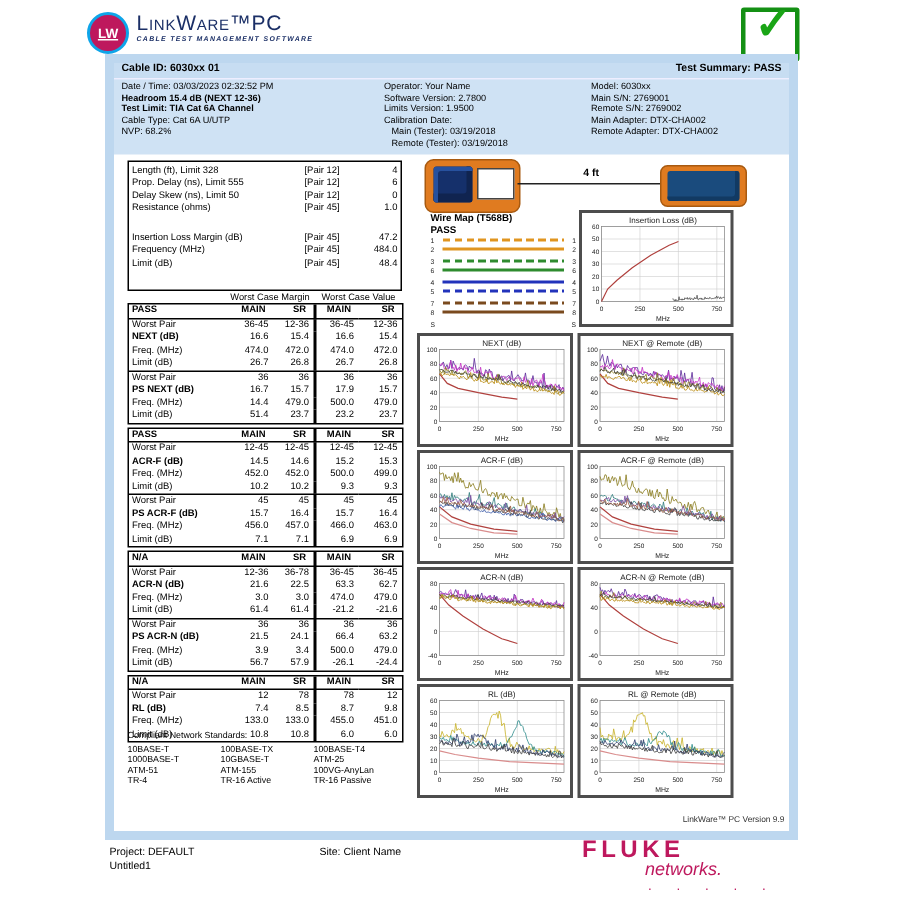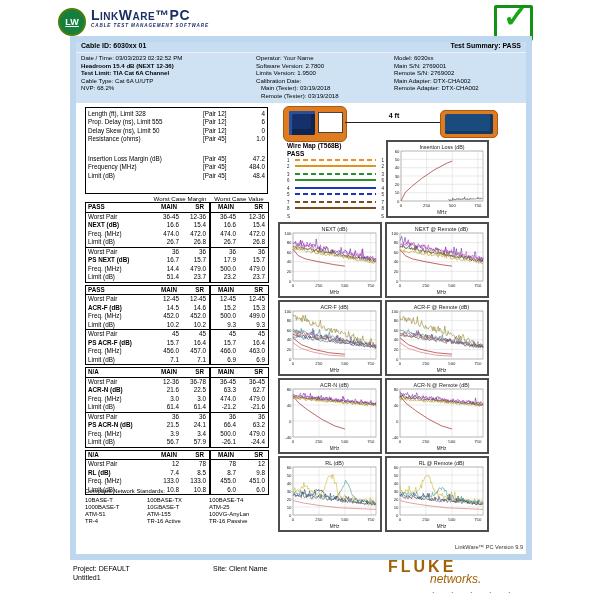--- a/index.html
+++ b/index.html
@@ -1,23 +1,23 @@
 <!DOCTYPE html>
 <html><head>
 <meta charset="utf-8">
 <style>
   html,body{margin:0;padding:0;background:#ffffff;}
   #canvas{position:relative;width:600px;height:600px;background:#ffffff;overflow:hidden;
           font-family:"Liberation Sans", sans-serif;color:#000;}
   
   #lw-logo{position:absolute;left:58px;top:8px;display:flex;align-items:flex-start;}
-  #lw-badge{width:24px;height:24px;border-radius:50%;background:#15803d;border:2px solid #4d7c0f;
+  #lw-badge{width:24px;height:24px;border-radius:50%;background:#be185d;border:2px solid #0ea5e9;
             color:#fff;font-size:9px;font-weight:bold;display:flex;align-items:center;justify-content:center;text-decoration:underline;}
   #lw-words{margin-left:5px;color:#1b2f66;}
-  #lw-name{font-size:14px;font-weight:bold;font-variant:small-caps;letter-spacing:.5px;line-height:15px;}
+  #lw-name{font-size:14px;font-weight:normal;font-variant:small-caps;letter-spacing:.5px;line-height:15px;}
   #lw-tagline{font-size:4.6px;font-weight:bold;letter-spacing:.9px;font-style:italic;}
   #check-box{position:absolute;left:494px;top:5px;width:33px;height:30px;background:#fff;
              border:3px solid #149014;border-radius:2px;text-align:center;}
   #check-box span{color:#1aa516;font-size:30px;font-weight:bold;line-height:26px;position:relative;top:-4px;left:2px;}
   
   #page{position:absolute;left:70px;top:36px;width:462px;height:524px;box-sizing:border-box;
         border:6px solid #bdd7ef;background:#fff;}
   #page-top{position:absolute;left:0;top:0;right:0;height:61px;background:#cfe2f4;}
   #hdr-bar{position:absolute;left:0;top:0;right:0;height:10px;background:#c7ddf2;border-bottom:1px solid #eef;
            font-size:7px;font-weight:bold;}
@@ -77,21 +77,21 @@
   .wire-row{display:flex;align-items:center;height:6px;}
   .wire-row.gap{margin-bottom:2px;}
   .wire-num{width:6px;font-size:4.5px;color:#222;}
   .wire-num.r{text-align:right;}
   .wire-line{flex:1;height:2px;margin:0 2px;}
   
   .chart{position:absolute;background:#fff;border:2px solid #4d4d4d;box-sizing:border-box;}
   
   #version{position:absolute;right:3px;top:502px;font-size:5.6px;color:#333;}
   .ftext{position:absolute;font-size:7px;}
-  #fluke{position:absolute;left:388px;top:560px;width:160px;color:#a16207;}
+  #fluke{position:absolute;left:388px;top:560px;width:160px;color:#be185d;}
   #fluke .fl1{font-size:16px;font-weight:bold;letter-spacing:3px;line-height:14px;
               border-bottom:0;font-stretch:condensed;}
   #fluke .fl2{font-size:12px;font-style:italic;margin:-2px 0 0 42px;line-height:15px;}
   #fluke .fdots{font-size:9px;letter-spacing:7px;margin-left:44px;line-height:6px;}
 </style>
 </head>
 <body>
 
 <div id="canvas">
 

